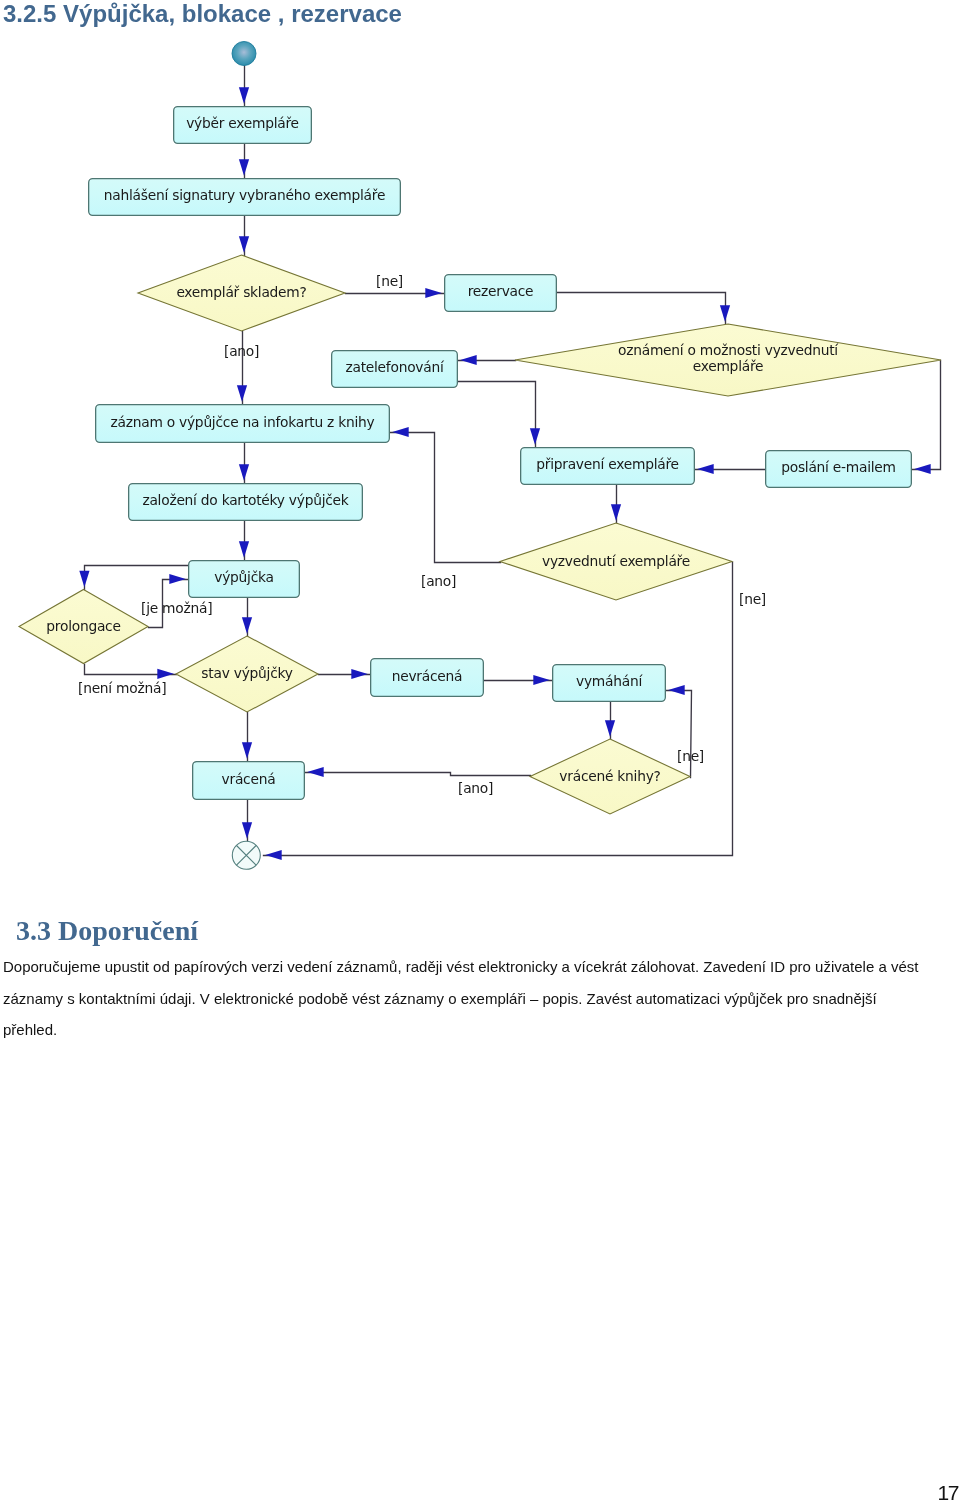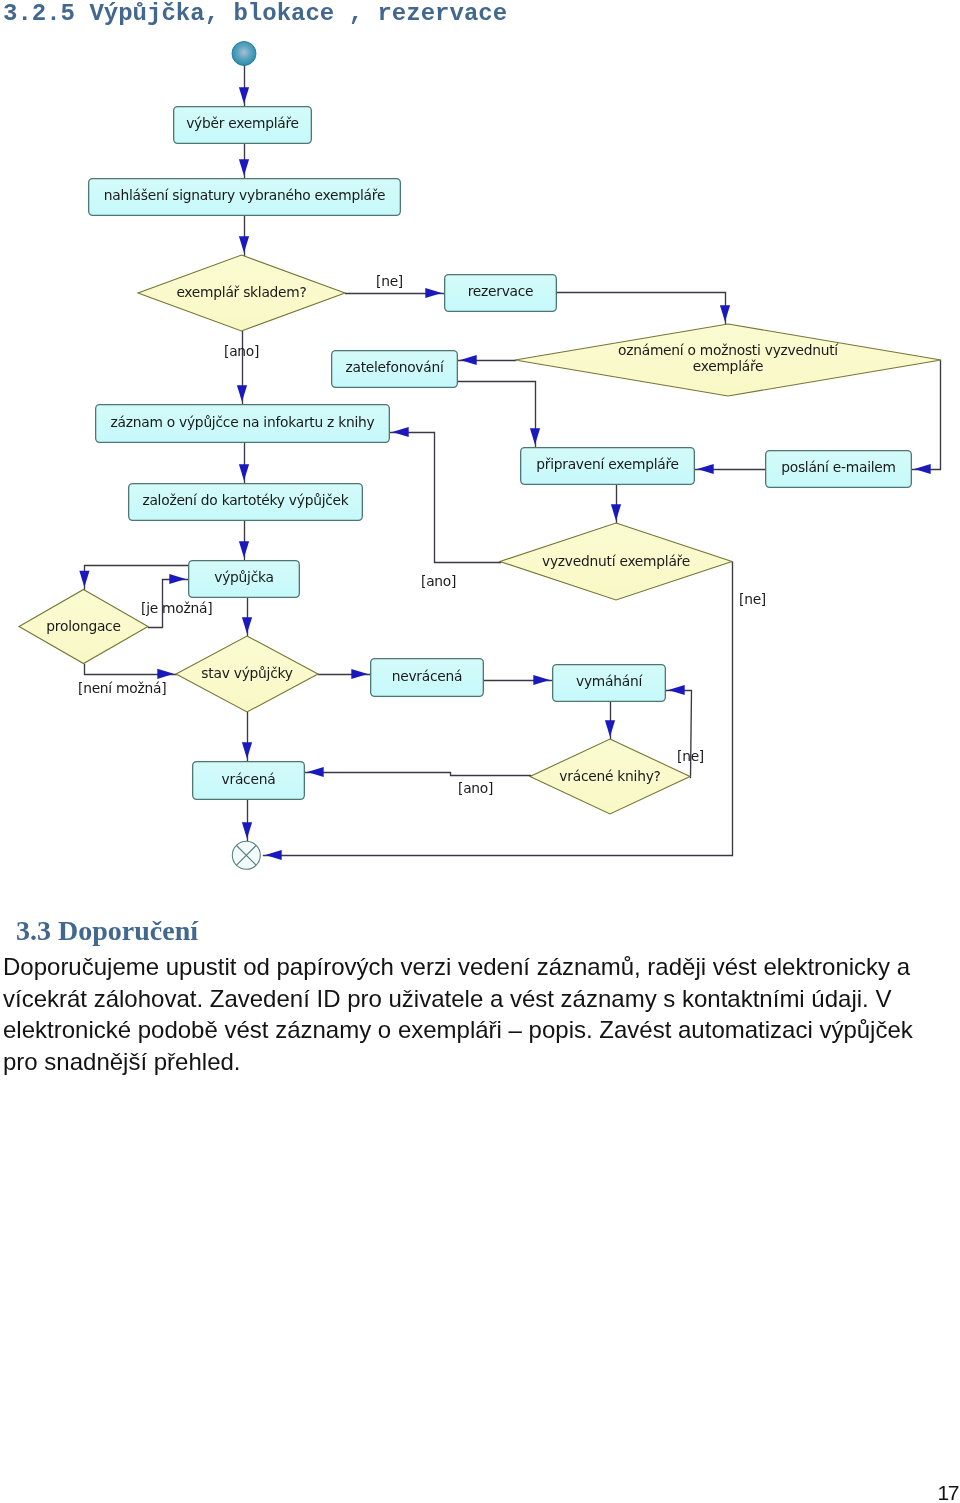--- a/index.html
+++ b/index.html
@@ -1,25 +1,25 @@
 <!DOCTYPE html>
 <html><head>
 <meta charset="utf-8">
 <title>Document page</title>
 <style>
   html,body{margin:0;padding:0;}
   body{width:960px;height:1503px;background:#ffffff;-webkit-font-smoothing:antialiased;
        font-family:"Liberation Sans",sans-serif;position:relative;overflow:hidden;}
-  #heading{position:absolute;left:3px;top:0px;font-family:Liberation Mono, monospace;
+  #heading{position:absolute;left:3px;top:0px;font-family:Liberation Sans, sans-serif;
            font-size:24px;font-weight:bold;color:#42688F;white-space:nowrap;}
   #diagram{position:absolute;left:0;top:0;width:916px;height:900px;}
   #rec-h{position:absolute;left:4px;top:915px;font-family:"Liberation Serif",serif;
          font-size:28px;font-weight:bold;color:#42688F;white-space:nowrap;margin-left:12px;}
   #rec-p{position:absolute;left:3px;top:951px;width:928px;
-         font-family:"Liberation Sans",sans-serif;font-size:24px;color:#131313;
+         font-family:"Liberation Sans",sans-serif;font-size:15px;color:#131313;
          line-height:31.6px;}
   #pageno{position:absolute;left:937.5px;top:1481px;font-family:"Liberation Sans",sans-serif;
           font-size:21px;letter-spacing:-1.4px;color:#131313;}
   svg{display:block;}
   svg text{font-family:"DejaVu Sans",sans-serif;fill:#1A1A1A;letter-spacing:-0.25px;}
 </style>
 </head>
 <body>
 
 <div id="heading">3.2.5 Výpůjčka, blokace , rezervace</div>

